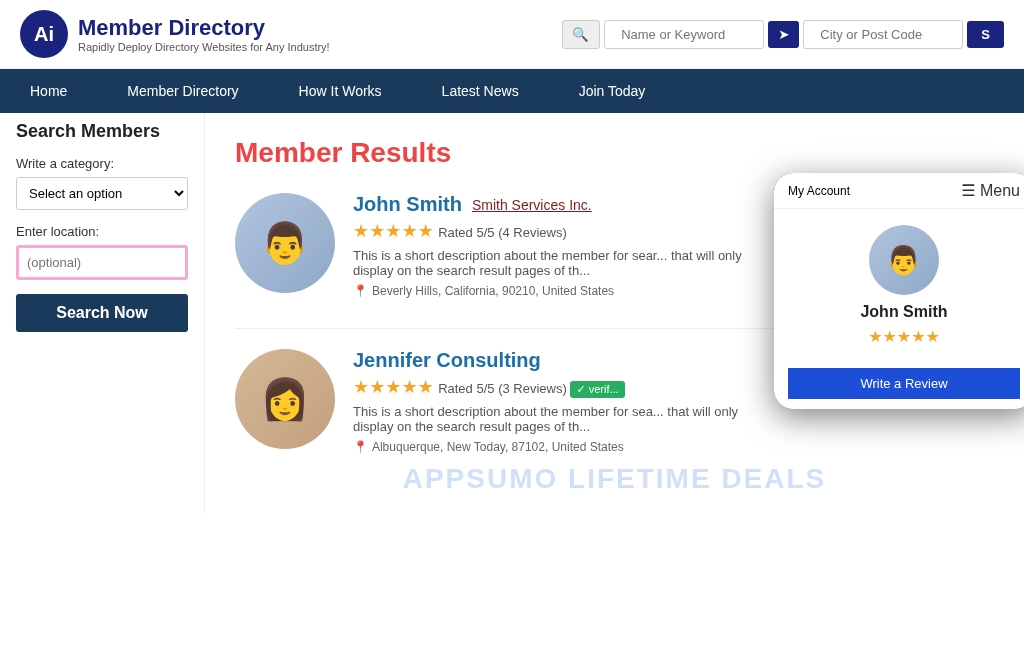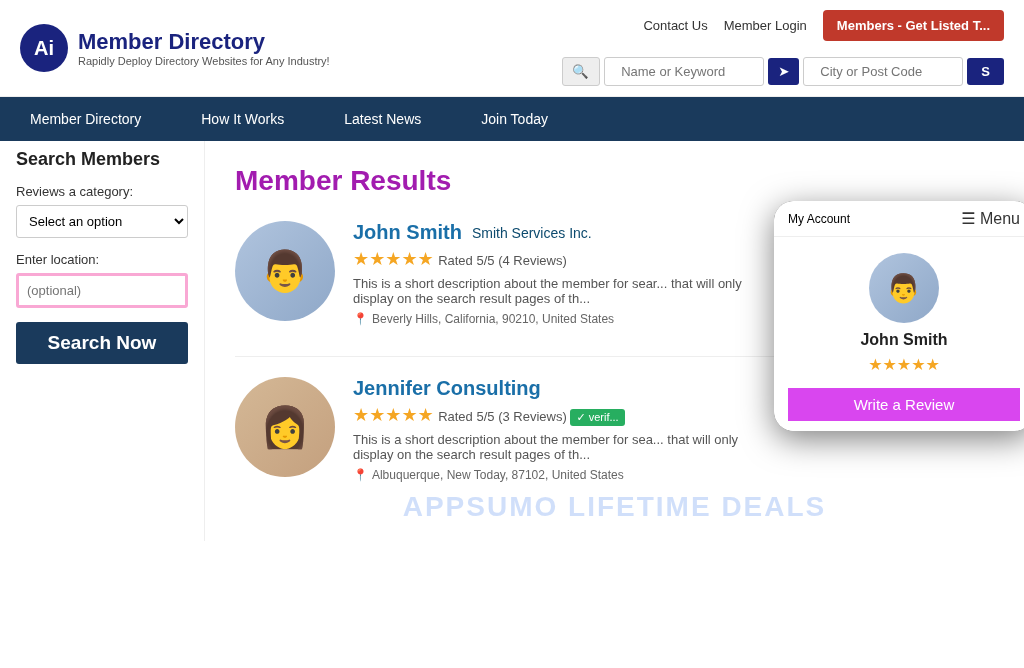--- a/index.html
+++ b/index.html
@@ -154,36 +154,36 @@
       margin-bottom: 14px;
       color: #aaa;
     }
     .btn-search-now {
       background: #1a3a5c;
       color: #fff;
       border: none;
       padding: 10px 0;
       width: 100%;
       border-radius: 3px;
-      font-size: 19px;
+      font-size: 16px;
       cursor: pointer;
       font-weight: bold;
     }
 
     
     .content {
       flex: 1;
       padding: 24px 30px;
       position: relative;
       overflow: hidden;
     }
     .content h2 {
       font-size: 28px;
       font-weight: bold;
-      color: #a21caf;
+      color: #ef4444;
       margin-bottom: 24px;
     }
 
     
     .member-card {
       display: flex;
       gap: 18px;
       margin-bottom: 30px;
       align-items: flex-start;
     }
@@ -211,21 +211,22 @@
       gap: 10px;
       margin-bottom: 4px;
     }
     .member-name {
       font-size: 20px;
       font-weight: bold;
       color: #1a6fa8;
     }
     .member-company {
       font-size: 14px;
-      color: #0c4a6e;
+      color: #7f1d1d;
+      text-decoration: underline;
     }
     .stars { color: #f5a623; font-size: 18px; }
     .rating-text { font-size: 13px; color: #555; }
     .verified-badge {
       background: #27ae60;
       color: #fff;
       font-size: 11px;
       padding: 2px 6px;
       border-radius: 3px;
       display: inline-flex;
@@ -291,28 +292,28 @@
       margin-bottom: 8px;
     }
     .mobile-name {
       font-size: 16px;
       font-weight: bold;
       color: #222;
       margin-bottom: 6px;
     }
     .mobile-stars { color: #f5a623; font-size: 16px; }
     .mobile-write-review {
-      background: #d946ef;
+      background: #1d4ed8;
       color: #fff;
       border: none;
       padding: 8px 0;
       width: 100%;
-      font-size: 15px;
-      cursor: pointer;
-      margin-top: 14px;
+      font-size: 13px;
+      cursor: pointer;
+      margin-top: 22px;
     }
 
     
     .watermark {
       position: absolute;
       bottom: 18px;
       left: 50%;
       transform: translateX(-50%);
       font-size: 28px;
       font-weight: bold;
@@ -332,47 +333,43 @@
     <div class="logo-circle">
       <span>Ai</span>
     </div>
     <div class="logo-text">
       <h1>Member Directory</h1>
       <p>Rapidly Deploy Directory Websites for Any Industry!</p>
     </div>
   </div>
 
   <div class="header-right">
-    <div class="header-links">
-      <a href="#">Contact Us</a>
-      <a href="#">Member Login</a>
-      <button class="btn-get-listed">Members - Get Listed T...</button>
-    </div>
     <div class="search-bar">
       <button class="search-icon-btn">🔍</button>
       <input type="text" placeholder="Name or Keyword" style="">
       <button class="location-icon-btn">➤</button>
       <input type="text" placeholder="City or Post Code" style="">
       <button class="search-submit-btn">S</button>
     </div>
   </div>
 </div>
 
 <nav class="nav">
+  <a href="#">Home</a>
   <a href="#">Member Directory</a>
   <a href="#">How It Works</a>
   <a href="#">Latest News</a>
   <a href="#">Join Today</a>
 </nav>
 
 <div class="main-layout">
 
   <div class="sidebar">
     <h3>Search Members</h3>
-    <label>Reviews a category:</label>
+    <label>Write a category:</label>
     <select>
       <option>Select an option</option>
     </select>
     <label>Enter location:</label>
     <input type="text" placeholder="(optional)" style="">
     <button class="btn-search-now">Search Now</button>
   </div>
 
   <div class="content">
     <h2>Member Results</h2>

